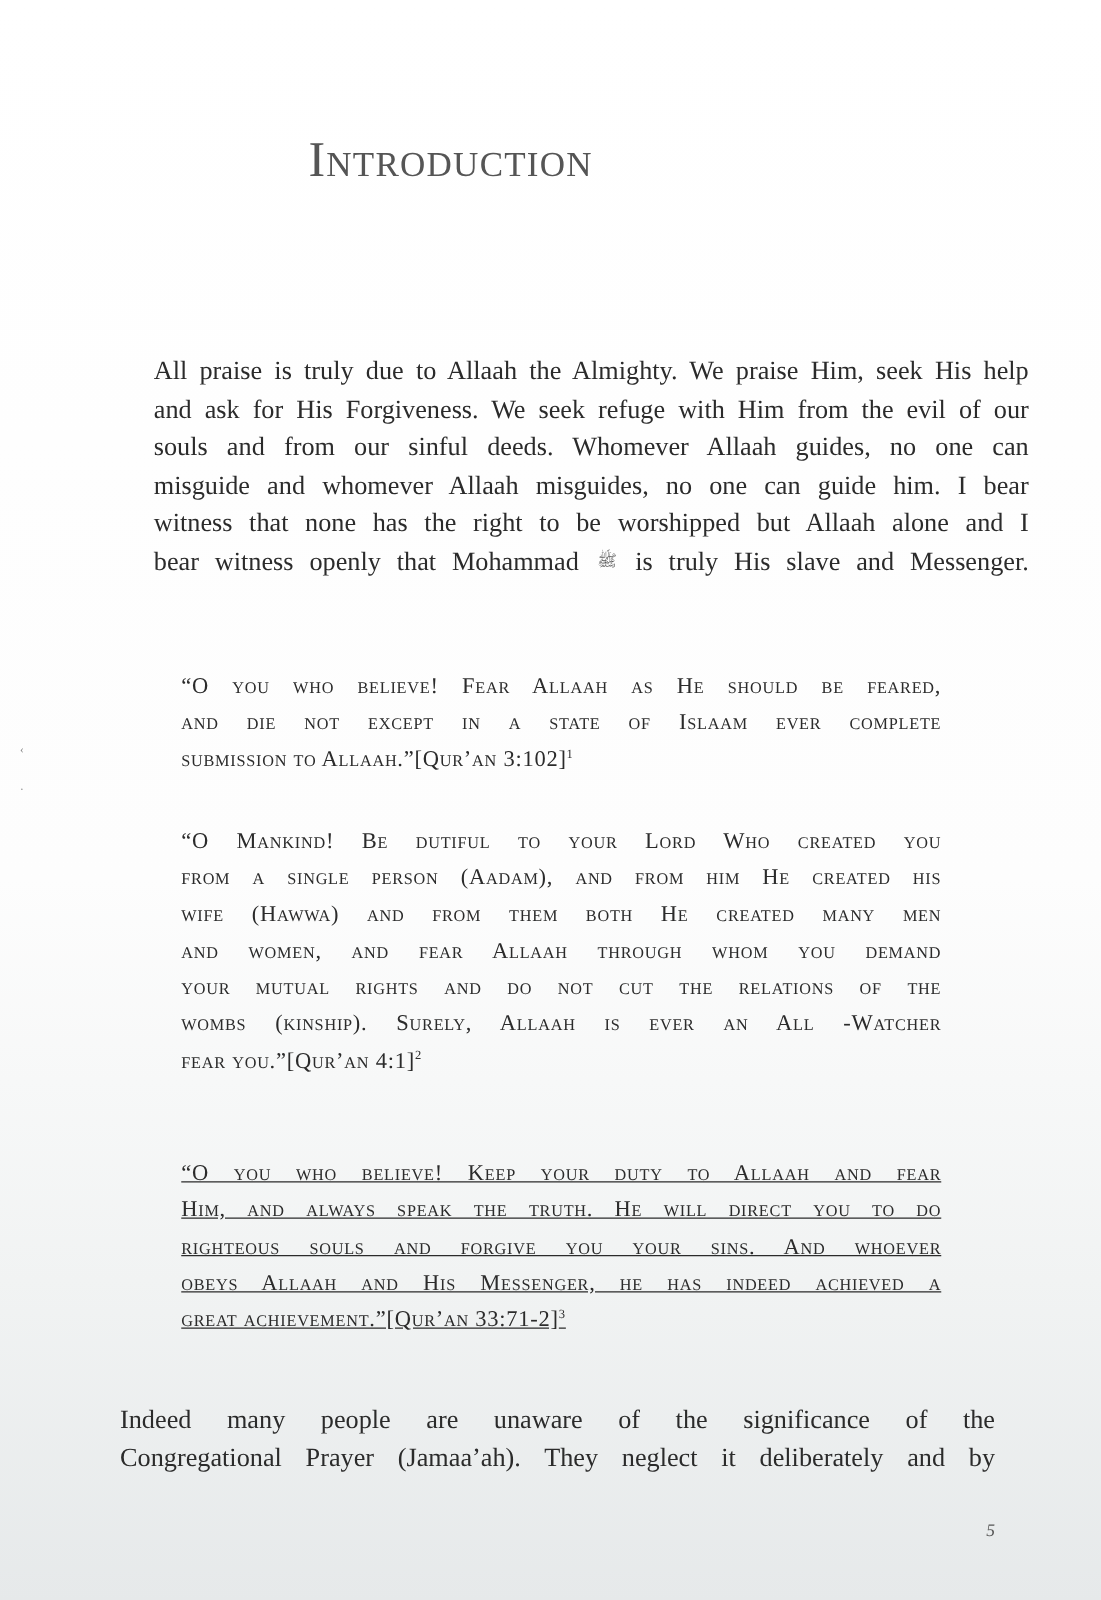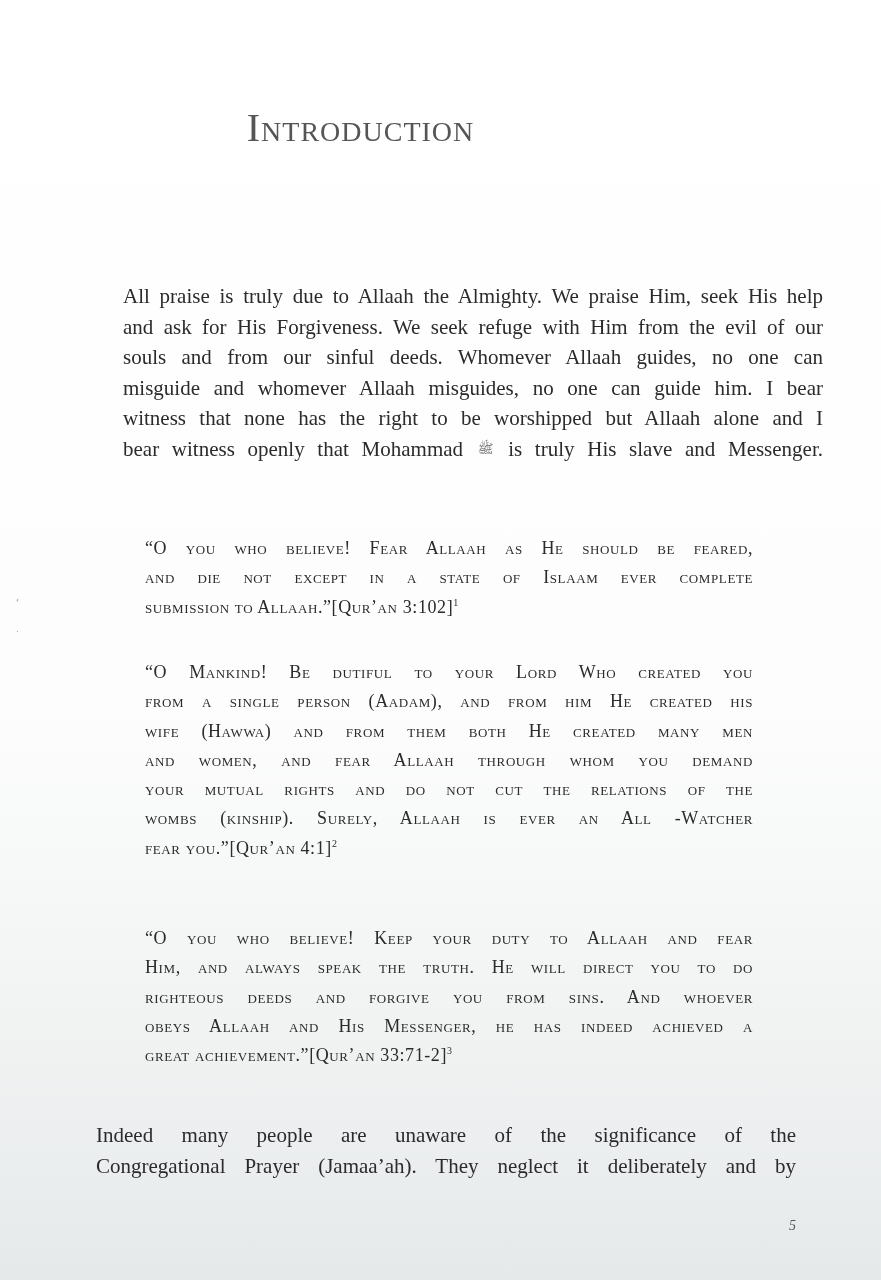--- a/index.html
+++ b/index.html
@@ -65,21 +65,21 @@
   .verse .vline {
     display: block;
     text-align: justify;
     text-align-last: justify;
   }
   .verse .vline.end {
     text-align-last: left;
   }
   .v1 { top: 534px; }
   .v2 { top: 658px; }
-  .v3 { top: 924px; }
+  .v3 { top: 924px; text-decoration: underline; }
   .footnote-ref {
     font-size: 10px;
     vertical-align: super;
     line-height: 0;
   }
   .saw-glyph {
     display: inline-block;
     font-size: 13px;
     color: #555;
     transform: translateY(-3px);
@@ -133,21 +133,21 @@
     <span class="vline">wife (Hawwa) and from them both He created many men</span>
     <span class="vline">and women, and fear Allaah through whom you demand</span>
     <span class="vline">your mutual rights and do not cut the relations of the</span>
     <span class="vline">wombs (kinship). Surely, Allaah is ever an All -Watcher</span>
     <span class="vline end"><span>fear you.”[Qur’an 4:1]</span><span class="footnote-ref">2</span></span>
   </div>
 
   <div class="verse v3">
     <span class="vline">“O you who believe! Keep your duty to Allaah and fear</span>
     <span class="vline">Him, and always speak the truth. He will direct you to do</span>
-    <span class="vline">righteous deeds and forgive you from sins. And whoever</span>
+    <span class="vline">righteous souls and forgive you your sins. And whoever</span>
     <span class="vline">obeys Allaah and His Messenger, he has indeed achieved a</span>
     <span class="vline end"><span>great achievement.”[Qur’an 33:71-2]</span><span class="footnote-ref">3</span></span>
   </div>
 
   <div class="body-para p-final">
     <span class="body-line">Indeed many people are unaware of the significance of the</span>
     <span class="body-line">Congregational Prayer (Jamaa’ah). They neglect it deliberately and by</span>
   </div>
 
   <span class="margin-mark mm1">‹</span>

